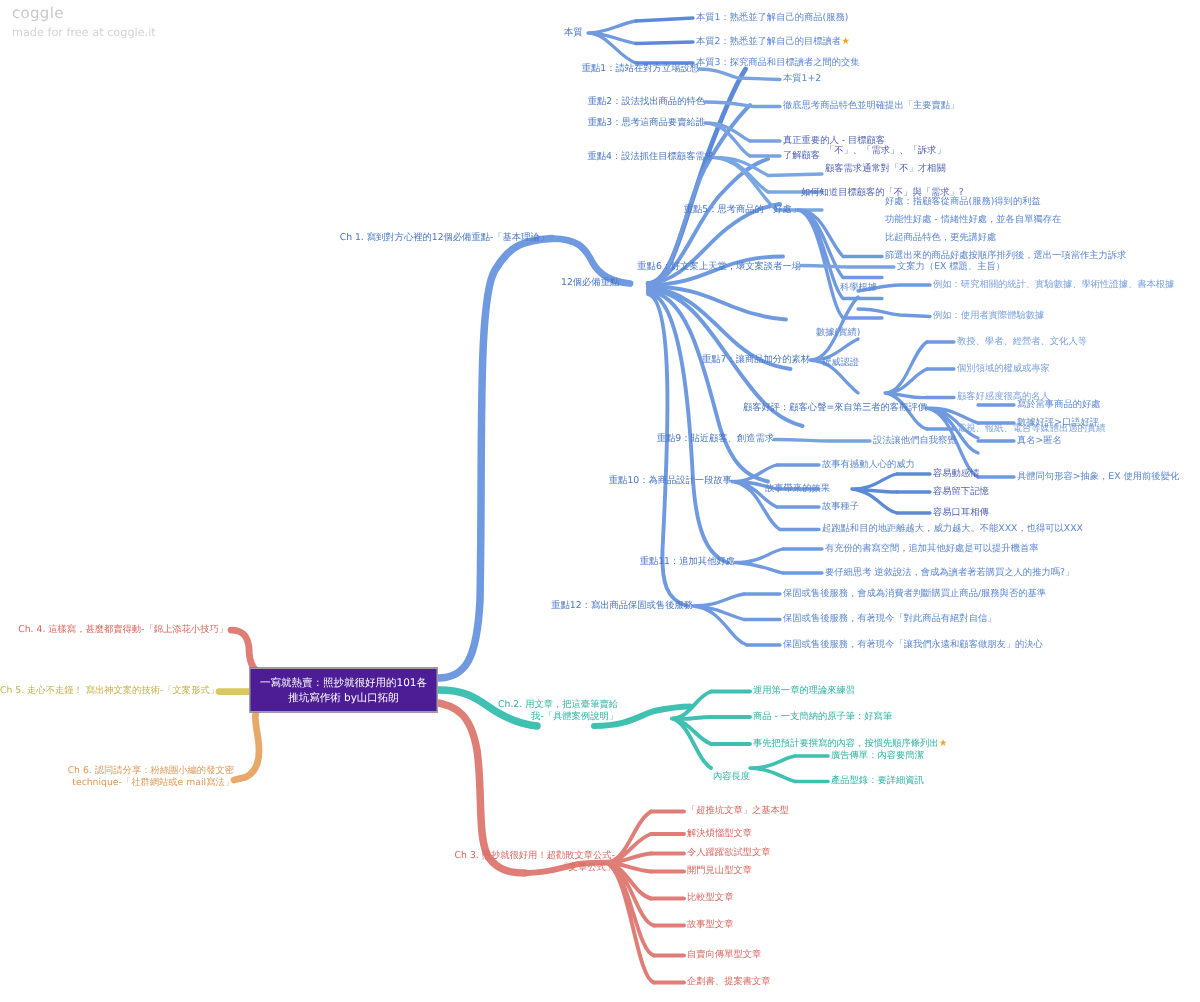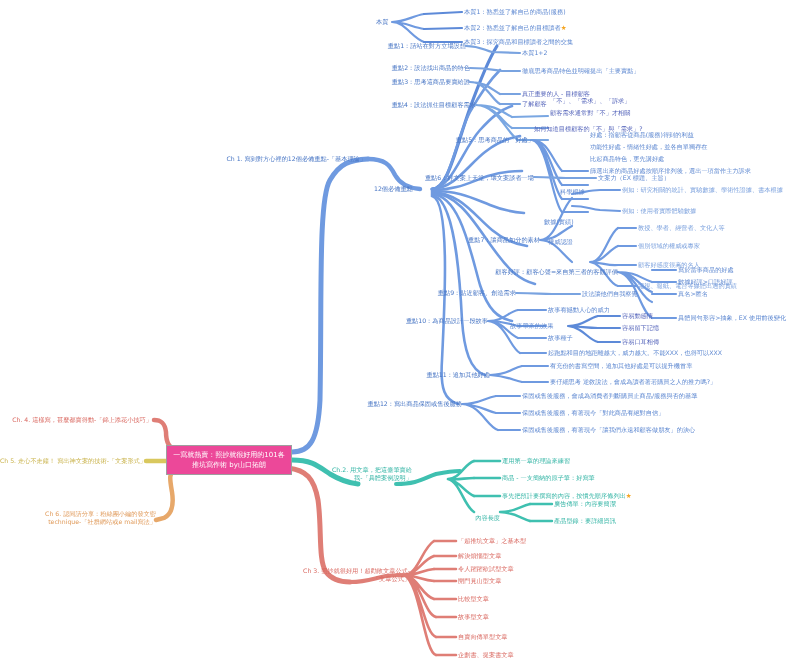--- a/index.html
+++ b/index.html
@@ -14,41 +14,45 @@
   .brand .b1{font-size:10px;letter-spacing:.2px;}
   .brand .b2{font-size:7.5px;color:#d4d4d4;}
 
   .node{position:absolute;white-space:nowrap;color:#3a5fa8;font-size:6.2px;line-height:8px;}
   .node.lbl{transform:translateY(-50%);}
   .node.r{text-align:left;}
   .node.l{text-align:right;transform:translate(-100%,-50%);}
 
   
   .root{
-    position:absolute;background:#ec4899;color:#ffffff;border:1px solid #9e9e9e;
+    position:absolute;background:#4c1d95;color:#ffffff;border:1px solid #9e9e9e;
     font-size:7px;line-height:10px;text-align:center;padding:4px 6px;
     transform:translate(-50%,-50%);white-space:normal;width:112px;
   }
   
   .c-blue{color:#4775c4;}
   .c-blue2{color:#5b86d0;}
   .c-blue3{color:#7aa0dd;}
   .c-indigo{color:#4f5fb8;}
   .c-teal{color:#2fb3a3;}
   .c-red{color:#d9675f;}
   .c-orange{color:#e09a5a;}
   .c-yellow{color:#c9b24a;}
 
   .star{color:#f5a623;font-size:6.5px;}
 </style>
 </head>
 <body>
 
 <div id="canvas">
 
+  <div class="brand">
+    <div class="b1">coggle</div>
+    <div class="b2">made for free at coggle.it</div>
+  </div>
 
   <svg id="wires" viewBox="0 0 800 668">
     <g fill="none" stroke-linecap="round">
 
       <path d="M292,452 C310,452 318,440 320,400 C322,300 318,200 330,180 C340,163 350,160 368,159" stroke="#6f9ae0" stroke-width="5"></path>
 
       <path d="M368,159 C385,159 390,165 395,175 C400,184 408,188 420,189" stroke="#6f9ae0" stroke-width="4.5"></path>
 
       <path d="M432,189 C448,189 455,150 470,108 C478,86 487,62 497,46" stroke="#5d8ad8" stroke-width="3.2"></path>
       <path d="M432,189 C450,189 455,140 470,112 C480,94 490,80 500,70" stroke="#6f9ae0" stroke-width="2.6"></path>

